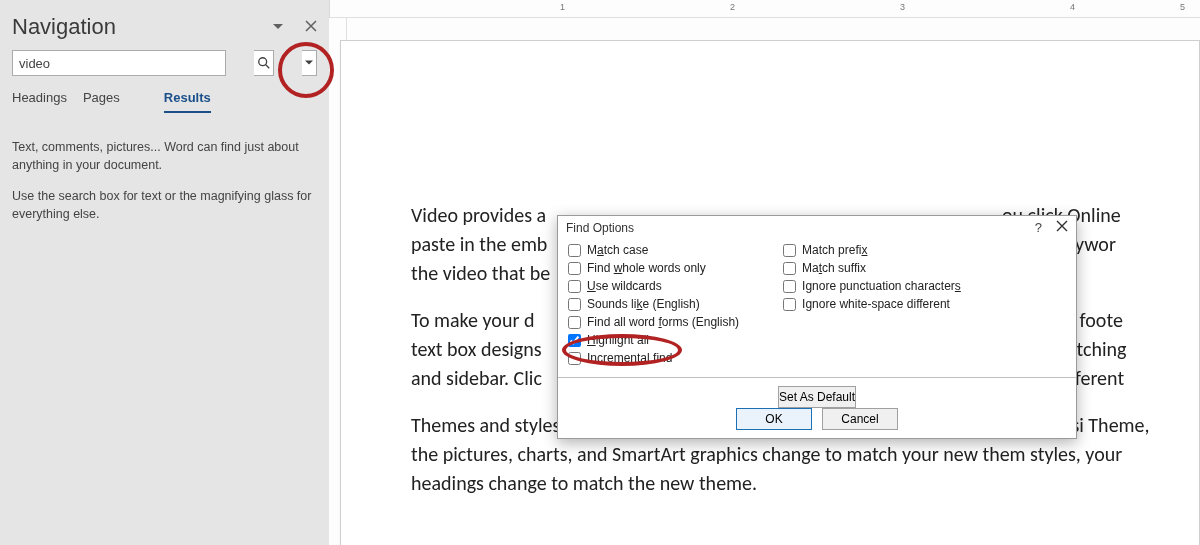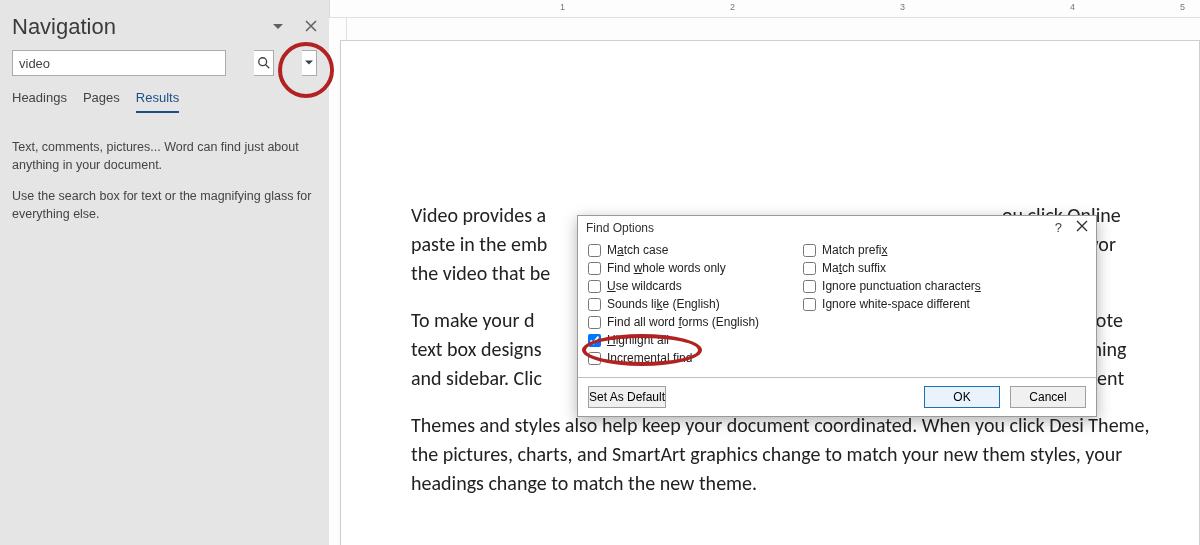--- a/index.html
+++ b/index.html
@@ -74,21 +74,21 @@
     border-radius: 50%;
     pointer-events:none;
   }
   .tabs {
     display:flex;
     gap: 16px;
     margin-top: 14px;
     font-size: 13px;
   }
   .tab { padding-bottom:6px; color:#444; border-bottom:2px solid transparent; cursor:pointer;}
-  .tab.active { color:#1a4f8a; border-bottom:2px solid #1a4f8a; font-weight:400;}
+  .tab.active { color:#1a4f8a; border-bottom:2px solid #1a4f8a; font-weight:700;margin-left:28px;}
   .hint {
     margin-top:26px;
     font-size: 12.5px;
     color:#444;
     line-height:1.4;
   }
   .hint p { margin-bottom:14px; }
   
   .doc-area {
     flex:1;
@@ -131,21 +131,21 @@
     font-size: 20px;
     color:#222;
     line-height:1.45;
     margin-bottom:18px;
     font-family: Calibri, "Segoe UI", sans-serif;
     white-space: pre-line;
   }
   
   .dialog {
     position:absolute;
-    left: 577px;
+    left: 557px;
     top: 215px;
     width: 520px;
     background:#fff;
     border:1px solid #9a9a9a;
     box-shadow: 0 4px 14px rgba(0,0,0,0.3);
     font-size:12px;
     color:#222;
   }
   .dialog-title {
     display:flex;
@@ -167,20 +167,21 @@
     gap:6px;
   }
   .chk input { width:13px; height:13px; }
   .chk label span.ul { text-decoration: underline; }
   .dialog-footer {
     border-top:1px solid #bfbfbf;
     padding:8px 10px;
     display:flex;
     justify-content:space-between;
     align-items:center;
+    flex-direction:column;
   }
   .dialog-footer .right { display:flex; gap:10px; }
   .btn {
     min-width:76px;
     height:22px;
     font-size:12px;
     background:#f0f0f0;
     border:1px solid #a0a0a0;
     cursor:pointer;
   }

